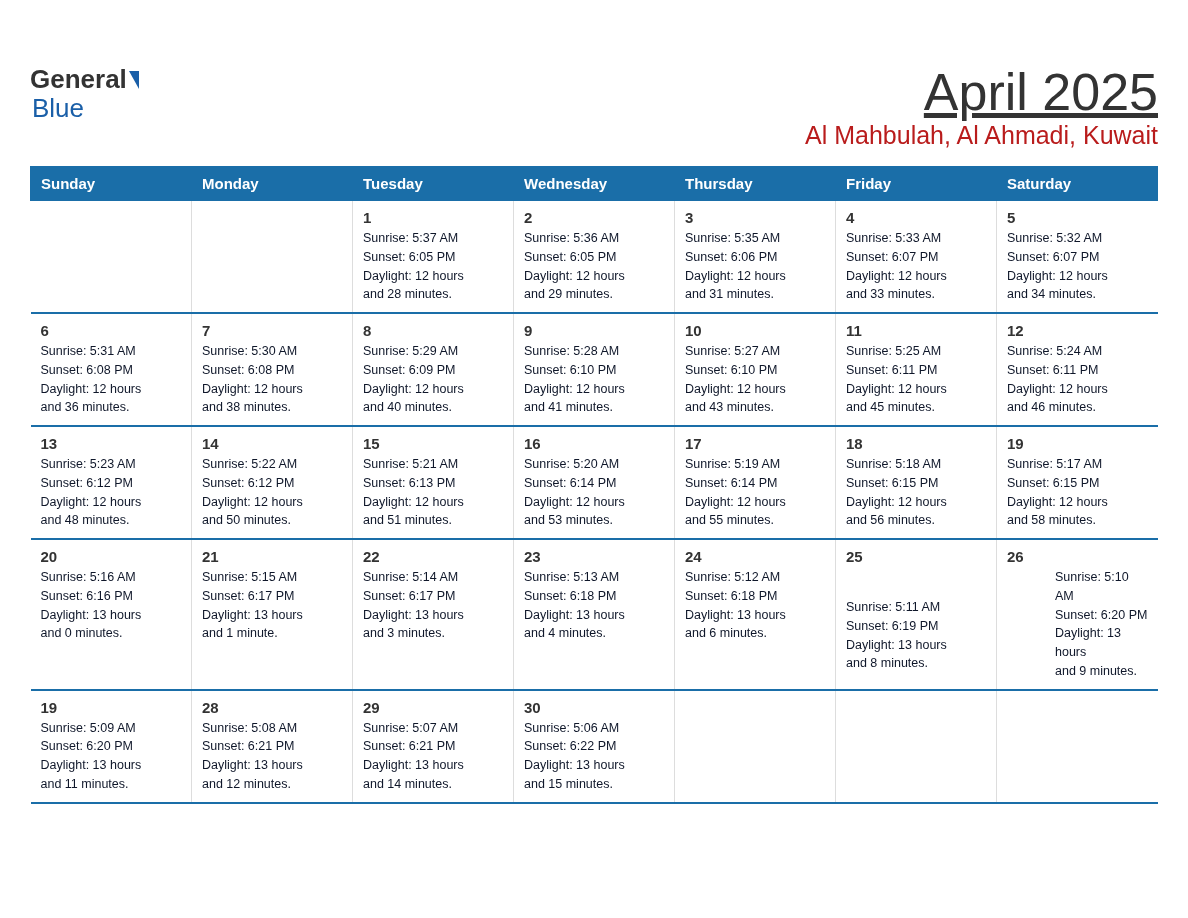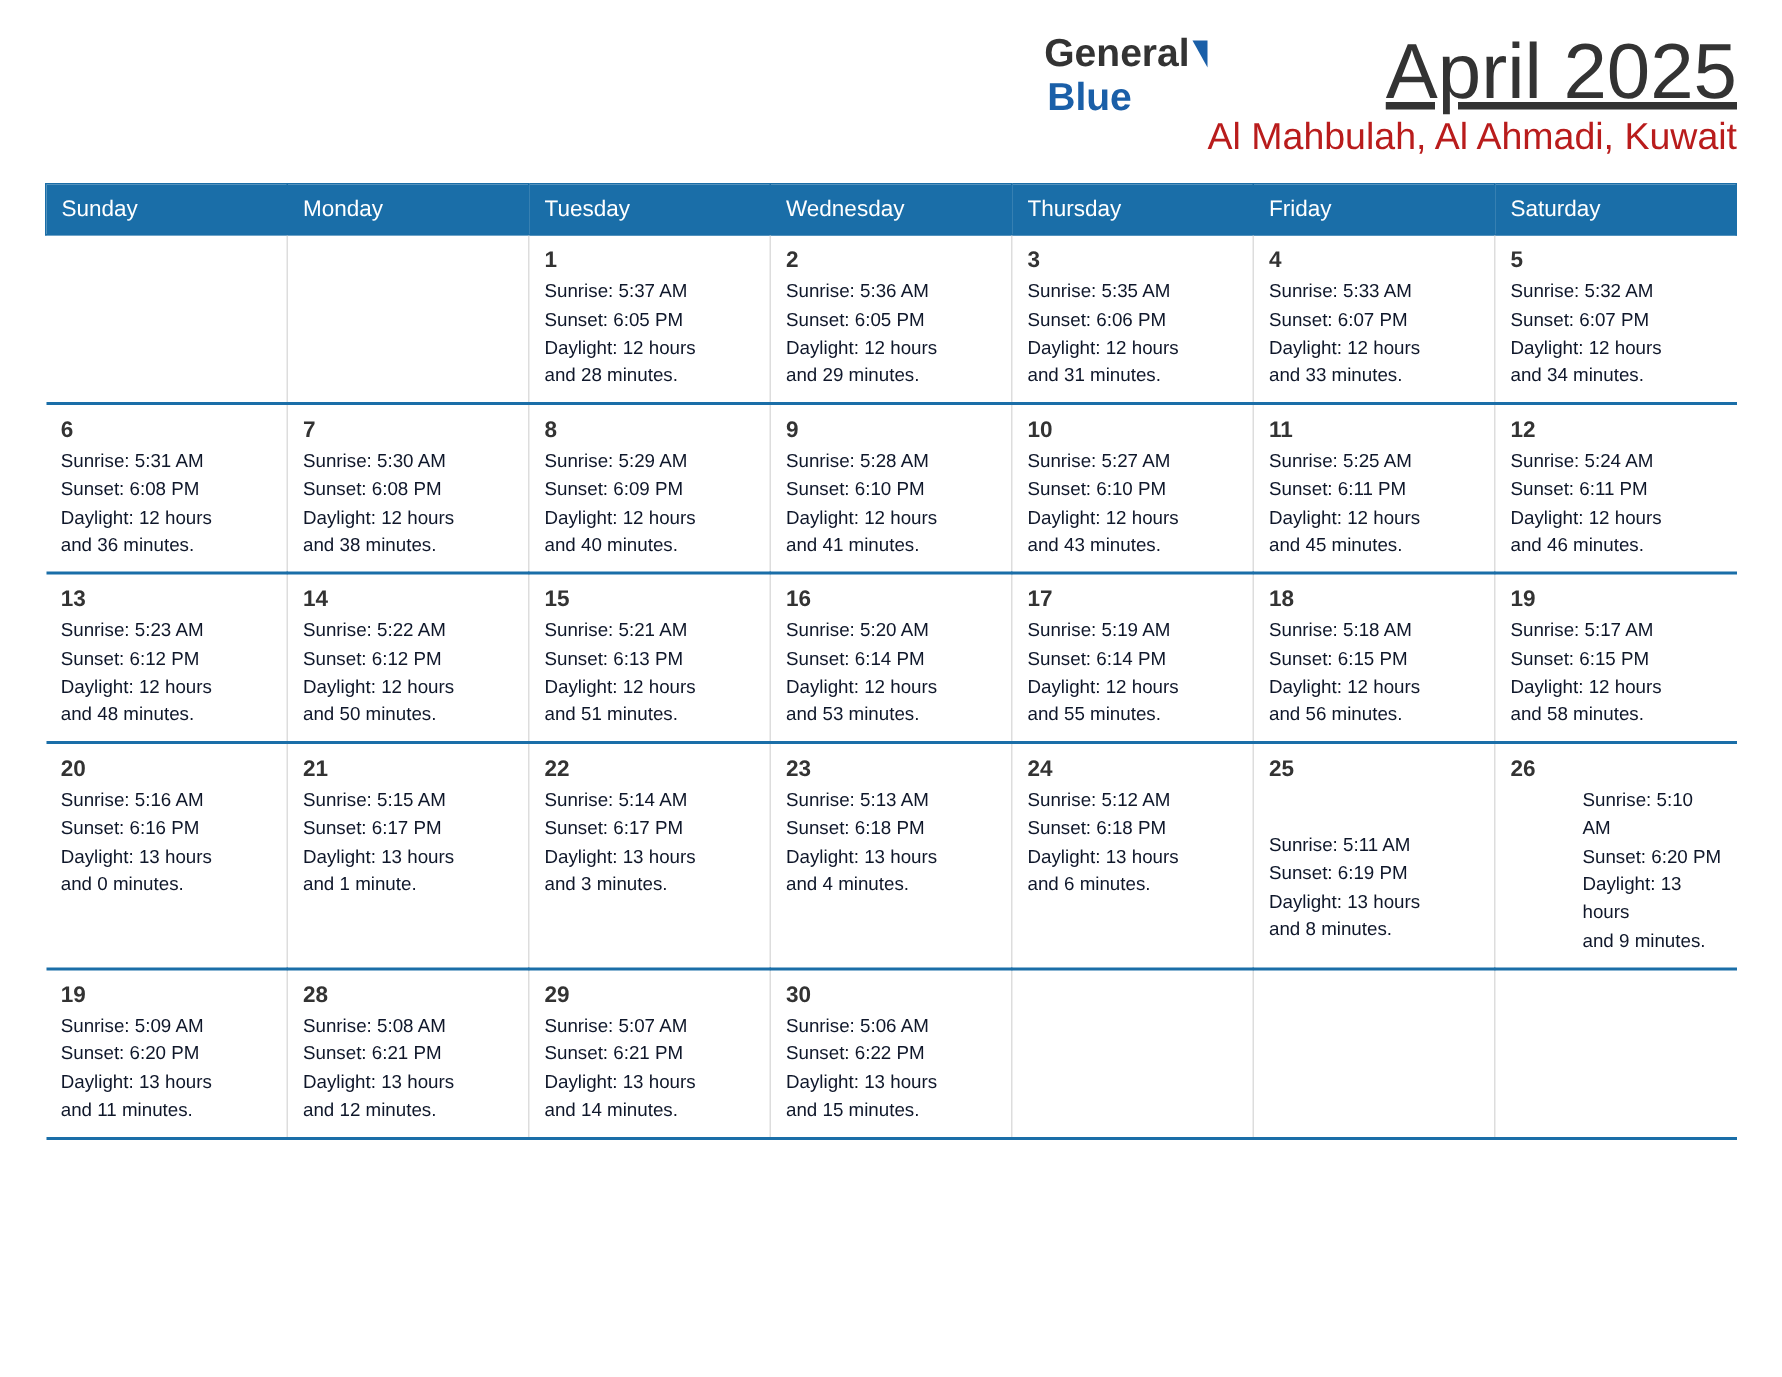--- a/index.html
+++ b/index.html
@@ -6,23 +6,24 @@
     body {
       font-family: Arial, sans-serif;
       background: #fff;
       color: #333;
       width: 1188px;
       min-height: 918px;
       padding: 20px 30px;
     }
     .header {
       display: flex;
-      justify-content: flex-end;
+      justify-content: space-between;
       align-items: flex-start;
       margin-bottom: 16px;
+      margin-top: 44px;
     }
     .logo {
       display: flex;
       flex-direction: column;
       align-items: flex-start;
     }
     .logo-text {
       display: flex;
       align-items: center;
       font-size: 26px;
@@ -35,21 +36,21 @@
       height: 0;
       border-left: 10px solid transparent;
       border-right: 0px solid transparent;
       border-top: 18px solid #1a5fa8;
       margin-left: 2px;
       display: inline-block;
     }
     .logo-blue {
       color: #1a5fa8;
       font-size: 26px;
-      font-weight: bold;
+      font-weight: normal;
       margin-top: -2px;
       margin-left: 2px;
     }
     .title-section {
       text-align: right;
     }
     .month-title {
       font-size: 52px;
       font-weight: normal;
       color: #333;
@@ -64,21 +65,21 @@
     table {
       width: 100%;
       border-collapse: collapse;
     }
     thead tr {
       background-color: #1a6ea8;
     }
     thead th {
       color: #fff;
       font-size: 15px;
-      font-weight: normal;
+      font-weight: bold;
       padding: 8px 10px;
       text-align: left;
       border: 1px solid #1a6ea8;
     }
     tbody tr {
       vertical-align: top;
       border-bottom: 2px solid #1a6ea8;
     }
     tbody td {
       padding: 8px 10px;

